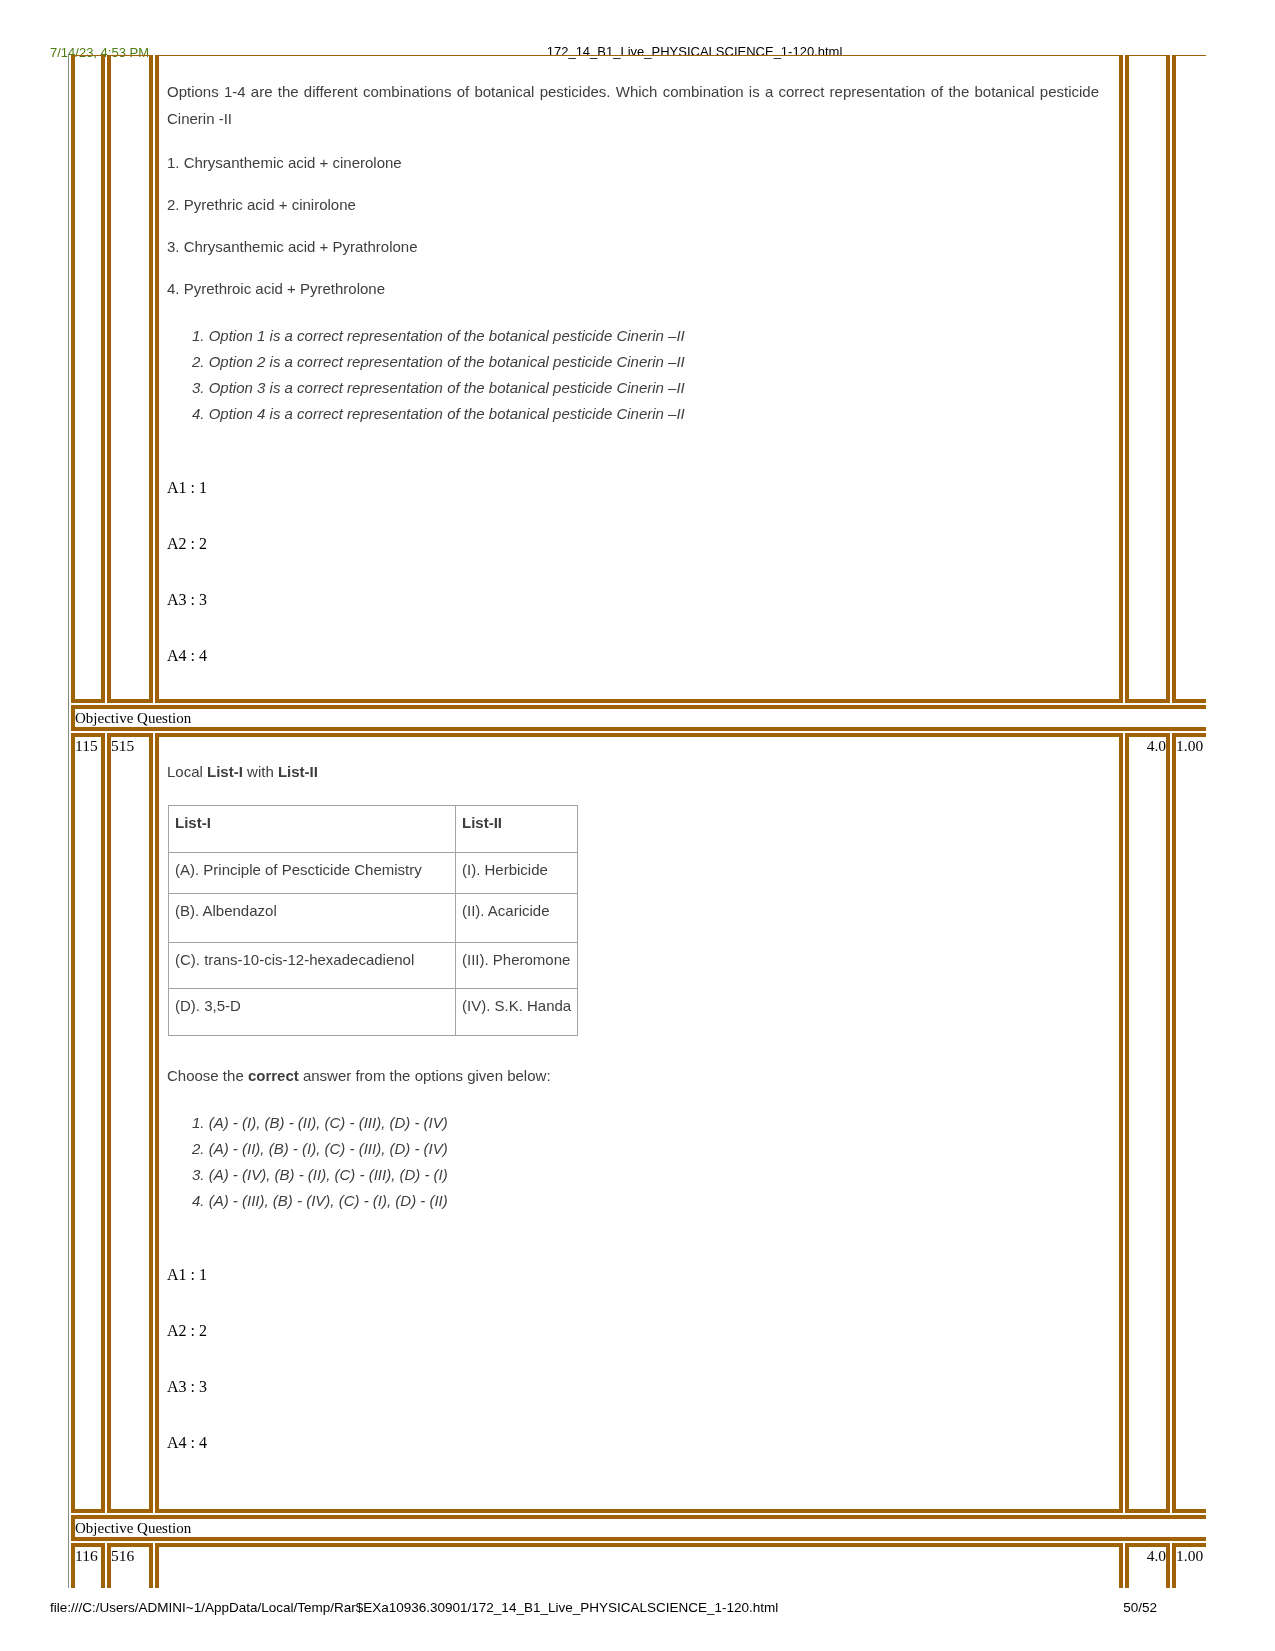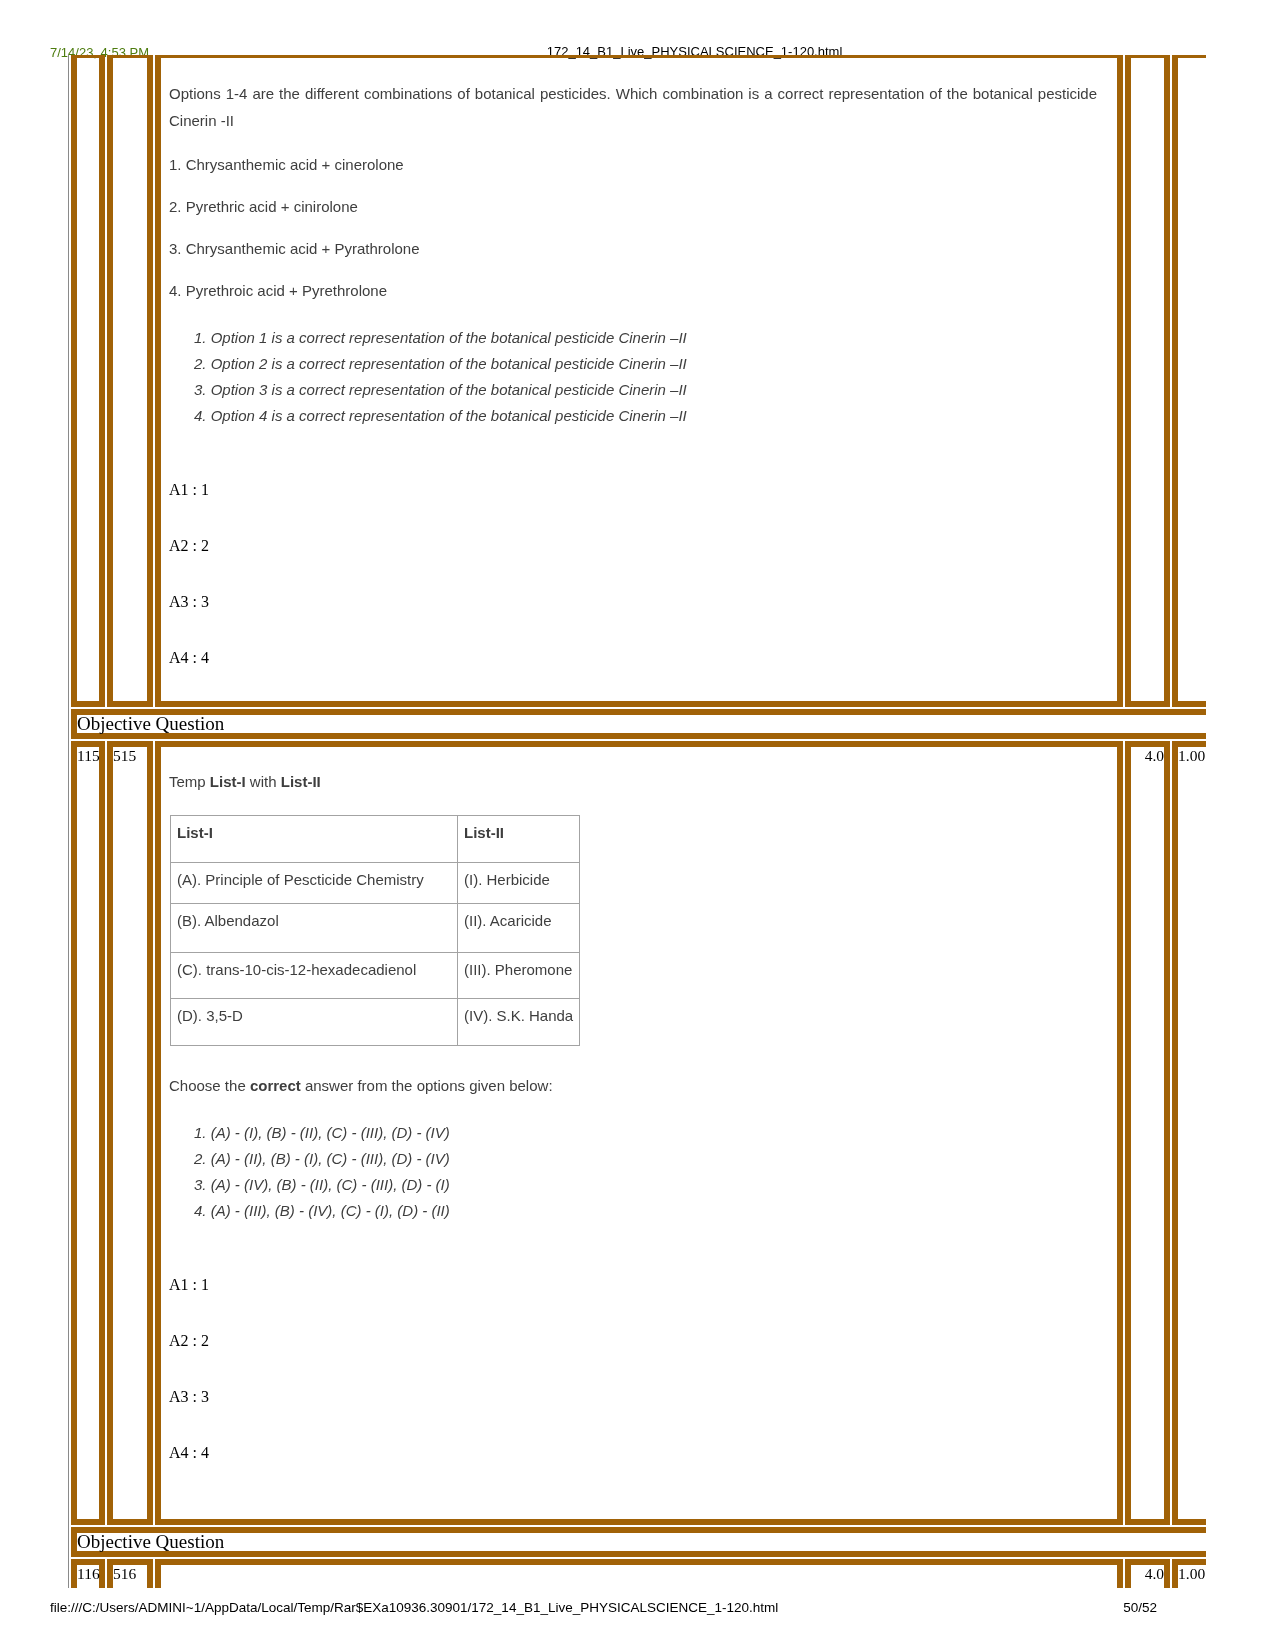--- a/index.html
+++ b/index.html
@@ -14,28 +14,28 @@
   .ftr-path { position:absolute; top:1600px; left:50px; font-size:13.5px; color:#000; }
   .ftr-page { position:absolute; top:1600px; right:118px; font-size:13.5px; color:#000; }
 
   
   .table-clip { position:absolute; left:68px; top:55px; width:1138px; height:1533px; overflow:hidden; }
   table.outer {
     border-collapse:separate; border-spacing:2px;
     border:1px solid #8a8a8a; margin-top:-6px;
     table-layout:fixed; width:1134px;
   }
-  table.outer > tbody > tr > td { border:6px solid #a16207; vertical-align:top; padding:0; }
+  table.outer > tbody > tr > td { border:4px solid #a16207; vertical-align:top; padding:0; }
   td.c1 { width:34px; }
   td.c2 { width:46px; }
   td.c3 { width:968px; }
   td.c4 { width:45px;text-align:right; }
   td.c5 { width:44px; }
   .numcell { font-family:"Liberation Serif", serif; font-size:15.5px; line-height:17px; padding:2px 2px; color:#000; }
-  tr.oq > td { font-family:"Liberation Serif", serif; font-size:19px; line-height:18px; padding:1px 3px; color:#000; }
+  tr.oq > td { font-family:"Liberation Serif", serif; font-size:15px; line-height:18px; padding:1px 3px; color:#000; }
 
   
   .qwrap { overflow:hidden; padding:0 20px 0 8px; color:#3e3e3e; font-size:15px; }
   .qwrap.r114 { height:643px; }
   .qwrap.r115 { height:772px; }
   .qwrap.r116 { height:150px; }
 
   p.intro { margin-top:22px; line-height:27px; text-align:justify; }
   p.combo { margin-top:24px; line-height:18px; }
   p.combo.first { margin-top:22px; }
@@ -108,21 +108,21 @@
 
         <tr class="oq">
           <td colspan="5">Objective Question</td>
         </tr>
 
         <tr>
           <td class="c1 numcell">115</td>
           <td class="c2 numcell">515</td>
           <td class="c3">
             <div class="qwrap r115">
-              <p class="match"><span>Temp </span><span class="b">List-I</span><span> with </span><span class="b">List-II</span></p>
+              <p class="match"><span>Local </span><span class="b">List-I</span><span> with </span><span class="b">List-II</span></p>
 
               <table class="match-tbl">
                 <tbody>
                   <tr class="mh1">
                     <td class="mc1">List-I</td>
                     <td class="mc2">List-II</td>
                   </tr>
                   <tr class="mr1">
                     <td class="mc1">(A). Principle of Pescticide Chemistry</td>
                     <td class="mc2">(I). Herbicide</td>

